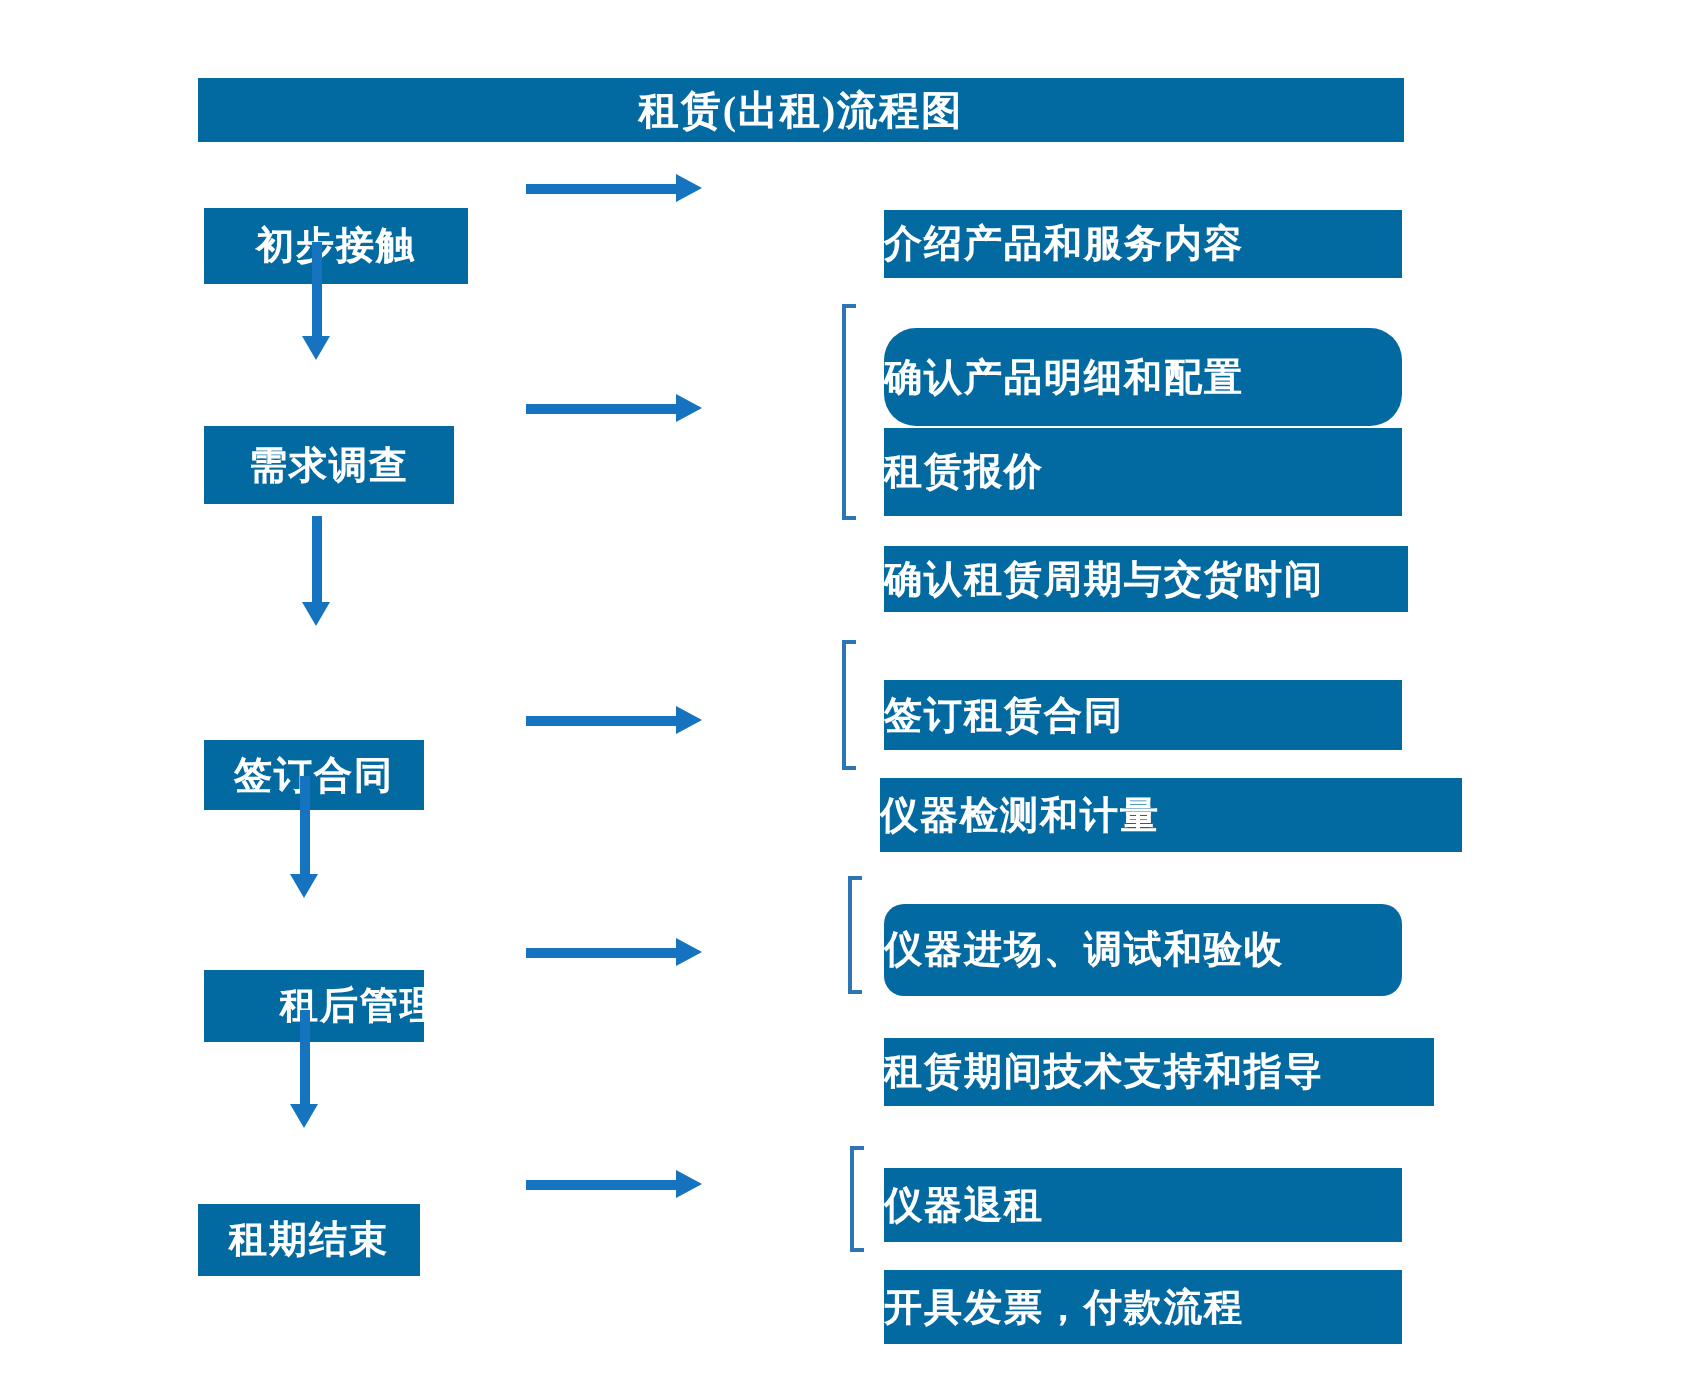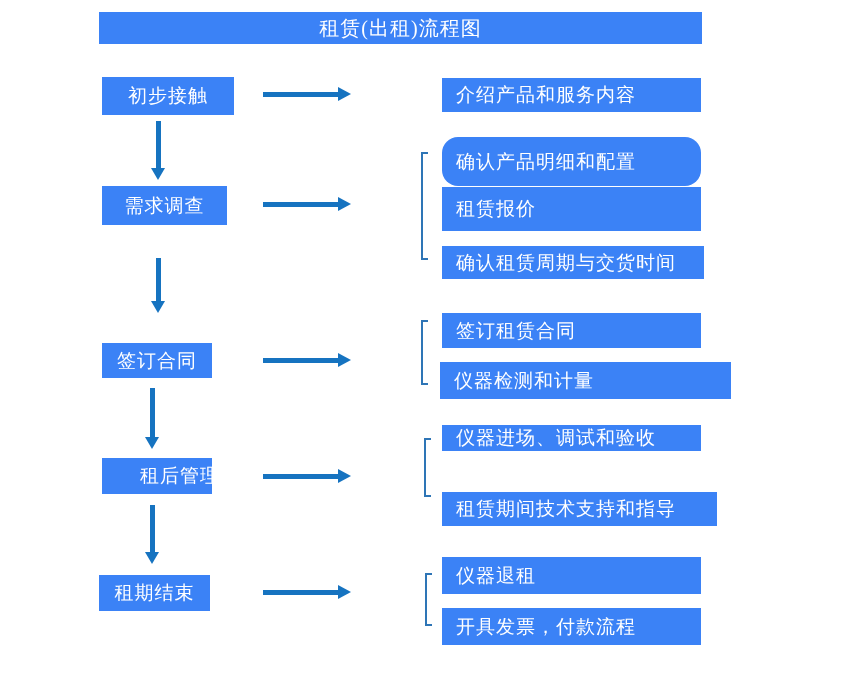--- a/index.html
+++ b/index.html
@@ -1,32 +1,33 @@
 <!DOCTYPE html>
 <html><head>
 <meta charset="utf-8">
 <style>
   * { margin:0; padding:0; box-sizing:border-box; }
   html,body { width:844px; height:688px; background:#ffffff; overflow:hidden; }
   body { position:relative; font-family:"Liberation Serif","DejaVu Serif",serif; }
 
   .box {
     position:absolute;
-    background:#3b82f6;
+    background:#0369a1;
     color:#ffffff;
-    font-weight:normal;
+    font-weight:bold;
     display:flex;
     align-items:center;
     font-size:19px;
     letter-spacing:1px;
     white-space:nowrap;
+    margin-top:27px;
   }
   .banner { justify-content:center; font-size:20px; }
   .stage  { justify-content:center; }
-  .detail { justify-content:flex-start; padding-left:14px; }
+  .detail { justify-content:flex-start; }
 
   
   .harrow {
     position:absolute;
     left:263px;
     width:75px;
     height:5px;
     background:#1673c0;
   }
   .harrow::after {
@@ -79,21 +80,21 @@
 
 <div class="box detail" style="left:442px; top:78px;  width:259px; height:34px;">介绍产品和服务内容</div>
 
 <div class="box detail" style="left:442px; top:137px; width:259px; height:49px;border-radius:16px;">确认产品明细和配置</div>
 <div class="box detail" style="left:442px; top:187px; width:259px; height:44px;">租赁报价</div>
 <div class="box detail" style="left:442px; top:246px; width:262px; height:33px;">确认租赁周期与交货时间</div>
 
 <div class="box detail" style="left:442px; top:313px; width:259px; height:35px;">签订租赁合同</div>
 <div class="box detail" style="left:440px; top:362px; width:291px; height:37px;">仪器检测和计量</div>
 
-<div class="box detail" style="left:442px; top:425px; width:259px; height:26px;">仪器进场、调试和验收</div>
+<div class="box detail" style="left:442px; top:425px; width:259px; height:46px;border-radius:10px;">仪器进场、调试和验收</div>
 <div class="box detail" style="left:442px; top:492px; width:275px; height:34px;">租赁期间技术支持和指导</div>
 
 <div class="box detail" style="left:442px; top:557px; width:259px; height:37px;">仪器退租</div>
 <div class="box detail" style="left:442px; top:608px; width:259px; height:37px;">开具发票，付款流程</div>
 
 <div class="harrow" style="top:92px;"></div>
 <div class="harrow" style="top:202px;"></div>
 <div class="harrow" style="top:358px;"></div>
 <div class="harrow" style="top:474px;"></div>
 <div class="harrow" style="top:590px;"></div>

